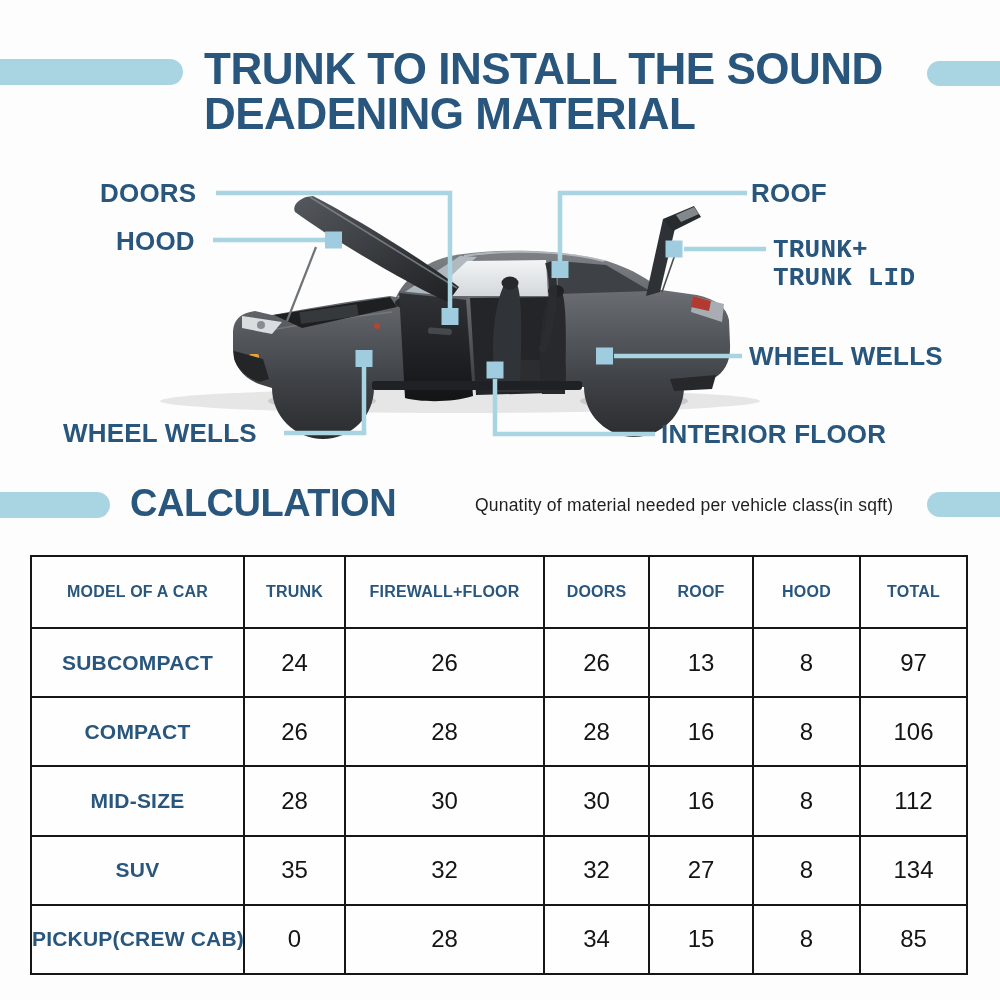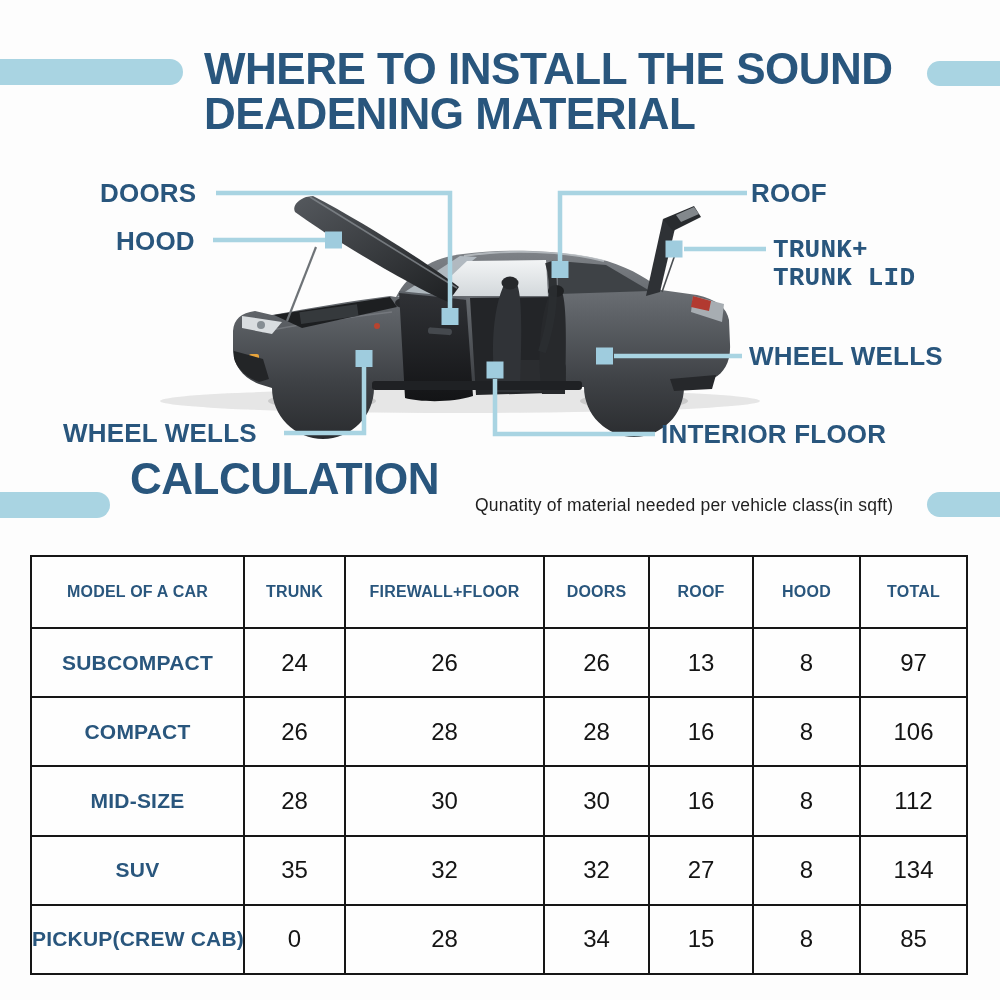--- a/index.html
+++ b/index.html
@@ -28,22 +28,22 @@
     font-size:44px;line-height:45px;font-weight:800;
     color:var(--heading);letter-spacing:-0.5px;white-space:nowrap;
   }
 
   .d-label{
     position:absolute;font-size:26px;font-weight:800;
     color:var(--heading);letter-spacing:0.2px;white-space:nowrap;line-height:28px;
   }
 
   .calc-heading{
-    position:absolute;left:130px;top:454px;
-    font-size:44px;font-weight:800;color:var(--heading);letter-spacing:-0.5px;
+    position:absolute;left:130px;top:482px;
+    font-size:38px;font-weight:800;color:var(--heading);letter-spacing:-0.5px;
   }
   .calc-subtitle{
     position:absolute;left:475px;top:495px;
     font-size:17.5px;color:var(--subtitle-text);letter-spacing:0.2px;text-align:center;
   }
 
   svg.diagram{position:absolute;left:0;top:150px;}
   .leader{stroke:var(--accent);stroke-width:4.5;fill:none;}
   .endpoint{fill:var(--accent-strong);}
 
@@ -65,21 +65,21 @@
   table.calc td{height:48px;}
   td.model{font-size:21px;font-weight:700;color:var(--heading);letter-spacing:0.2px;}
   td.val{font-size:24px;font-weight:400;color:var(--value-text);}
 </style>
 </head>
 <body>
 
 <div class="pill l-cap" style="left:0;top:59px;width:183px;height:26px;"></div>
 <div class="pill r-cap" style="left:927px;top:61px;width:73px;height:25px;"></div>
 <div class="title">
-  <div>WHERE TO INSTALL THE SOUND</div>
+  <div>TRUNK TO INSTALL THE SOUND</div>
   <div>DEADENING MATERIAL</div>
 </div>
 
 <svg class="diagram" width="1000" height="330" viewBox="0 150 1000 330">
   <defs>
     <linearGradient id="bodyGrad" x1="0" y1="0" x2="0" y2="1">
       <stop offset="0" stop-color="#7e8287"></stop>
       <stop offset="0.35" stop-color="#5d6166"></stop>
       <stop offset="0.7" stop-color="#3e4145"></stop>
       <stop offset="1" stop-color="#2a2c2f"></stop>

